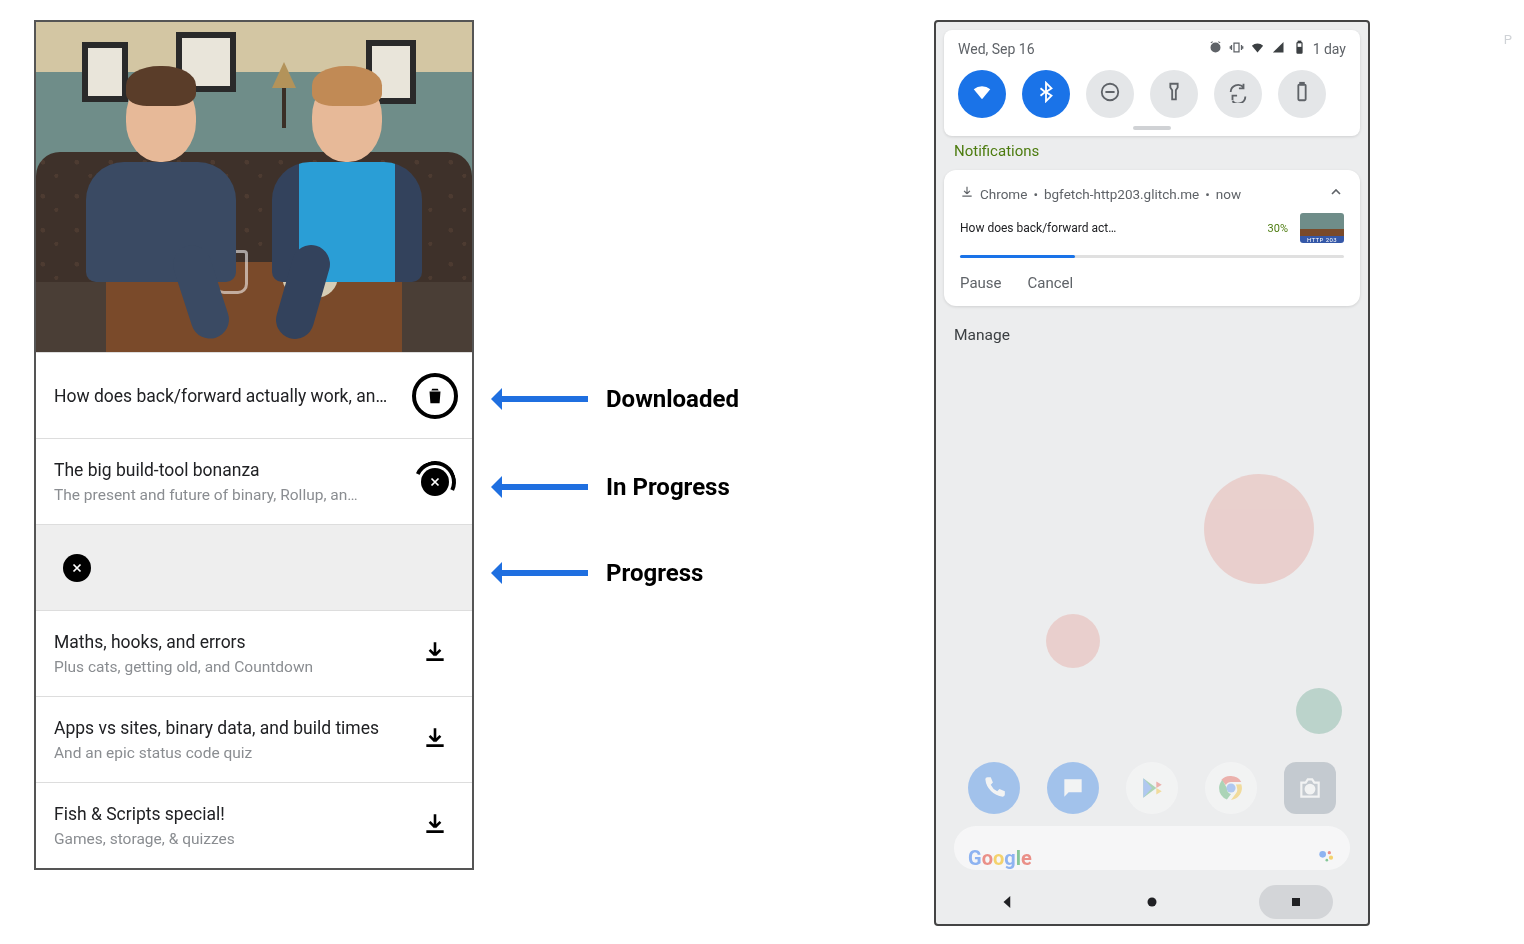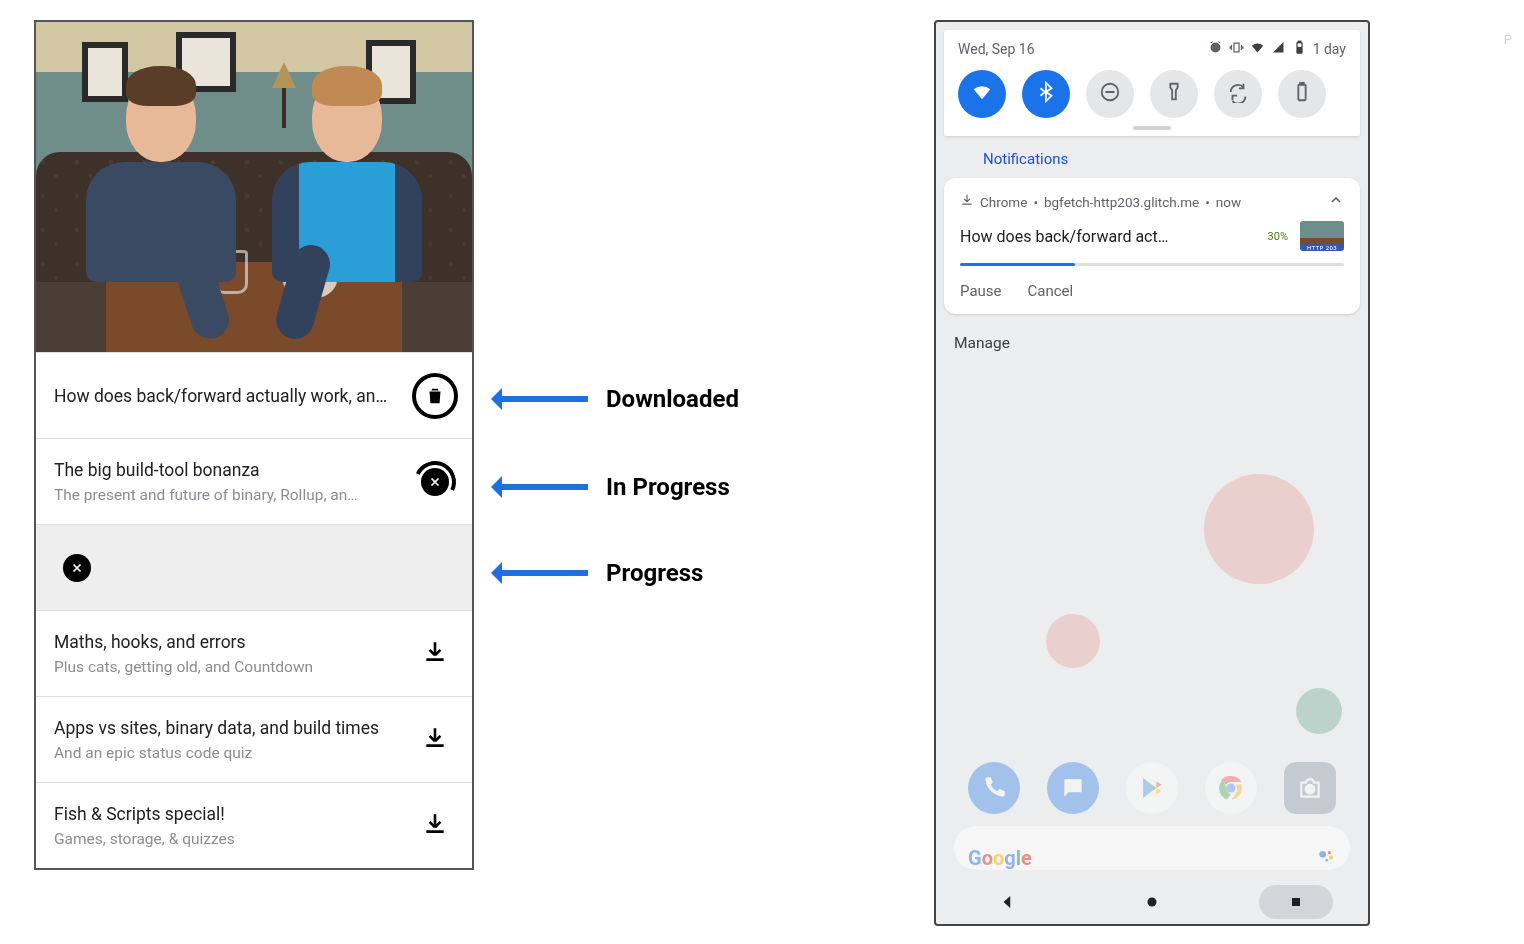--- a/index.html
+++ b/index.html
@@ -133,42 +133,42 @@
   }
   .annot .label { font-size:24px; font-weight:700; color:#000; margin-left:18px; white-space:nowrap;}
 
   
   .phone {
     position:absolute; left:934px; top:20px; width:436px; height:906px;
     border:2px solid #444; border-radius:4px; background:#ecedee; overflow:hidden;
     color:#3c4043;
   }
   .qs-panel {
-    margin:8px 8px 0 8px; background:#fff; border-radius:2px; padding:10px 14px 6px 14px;
+    margin:8px 8px 0 8px; background:#fff; border-radius:8px; padding:10px 14px 6px 14px;
     box-shadow:0 1px 3px rgba(0,0,0,.12);
   }
   .statusbar { display:flex; align-items:center; font-size:14px; color:#5f6368; }
   .statusbar .right { margin-left:auto; display:flex; align-items:center; gap:6px; }
   .statusbar svg { width:15px; height:15px; }
   .qs-row { display:flex; gap:16px; margin:12px 0 8px 0; }
   .qs-tile { width:48px; height:48px; border-radius:50%; background:#e4e6e8;
              display:flex; align-items:center; justify-content:center; }
   .qs-tile.on { background:#1a73e8; color:#fff; }
   .qs-tile svg { width:22px; height:22px; }
   .qs-handle { width:38px; height:4px; background:#d0d2d5; border-radius:3px; margin:6px auto 0;}
 
-  .notif-section { padding:14px 18px 10px 18px; font-size:15px; color:#1d4ed8;margin-left:29px;}
+  .notif-section { padding:6px 18px 10px 18px; font-size:15px; color:#4d7c0f;}
   .notif-card {
     margin:0 8px; background:#fff; border-radius:12px; padding:14px 16px 14px 16px;
     box-shadow:0 1px 3px rgba(0,0,0,.12);
   }
   .notif-head { display:flex; align-items:center; font-size:13.5px; color:#5f6368; gap:6px;}
   .notif-head .caret { margin-left:auto; }
   .notif-body { display:flex; align-items:center; margin-top:10px; gap:12px;}
-  .notif-title { flex:1; font-size:16px; color:#202124; white-space:nowrap; overflow:hidden; text-overflow:ellipsis;}
+  .notif-title { flex:1; font-size:12px; color:#202124; white-space:nowrap; overflow:hidden; text-overflow:ellipsis;}
   .notif-pct { font-size:11px; color:#4d7c0f; }
   .notif-thumb {
     width:44px; height:30px; border-radius:3px; position:relative; overflow:hidden;
     background:linear-gradient(#6f8d89 0 55%, #7a4a2a 55% 78%, #3558a8 78% 100%);
   }
   .notif-thumb::after{
     content:"HTTP 203"; position:absolute; left:0; right:0; bottom:0;
     font-size:6px; color:#fff; text-align:center; letter-spacing:.4px;
   }
   .notif-prog { height:3px; background:#e0e0e0; border-radius:2px; margin-top:12px; position:relative;}

